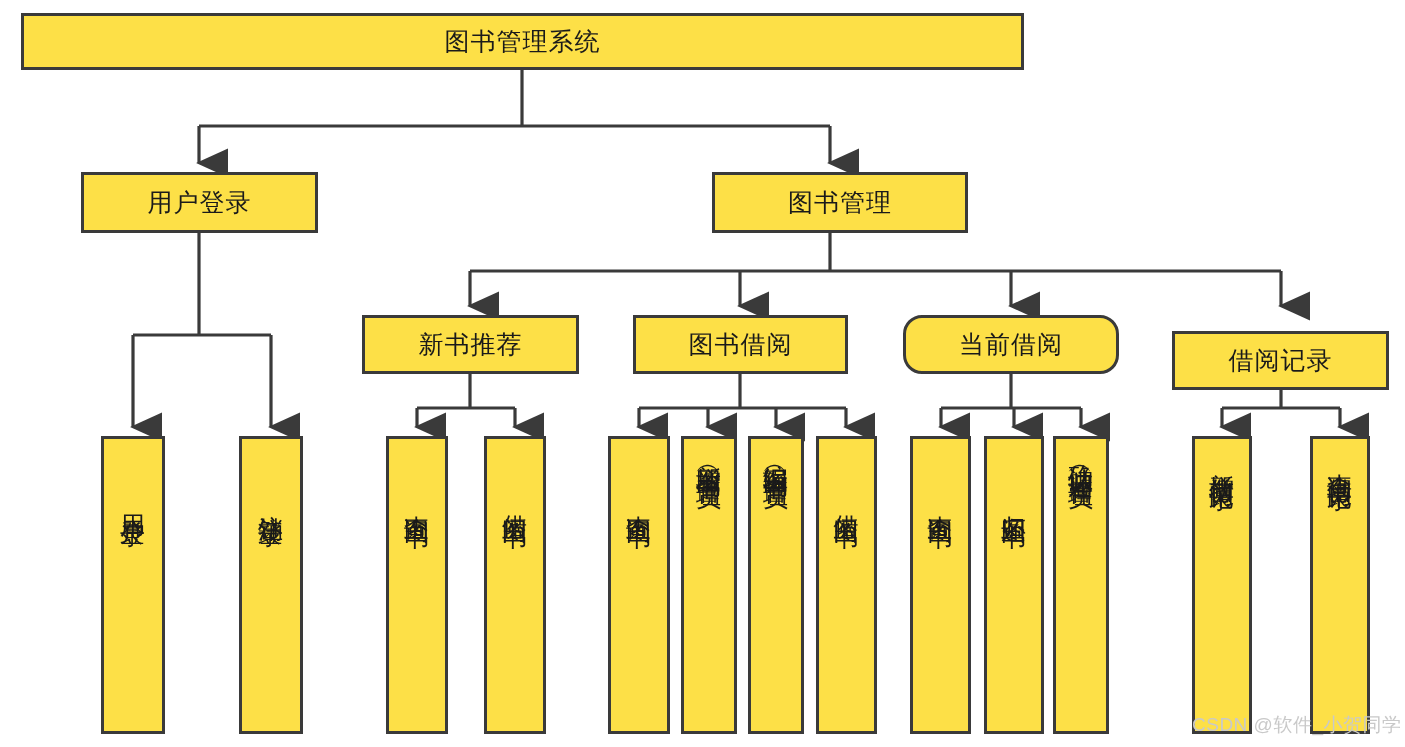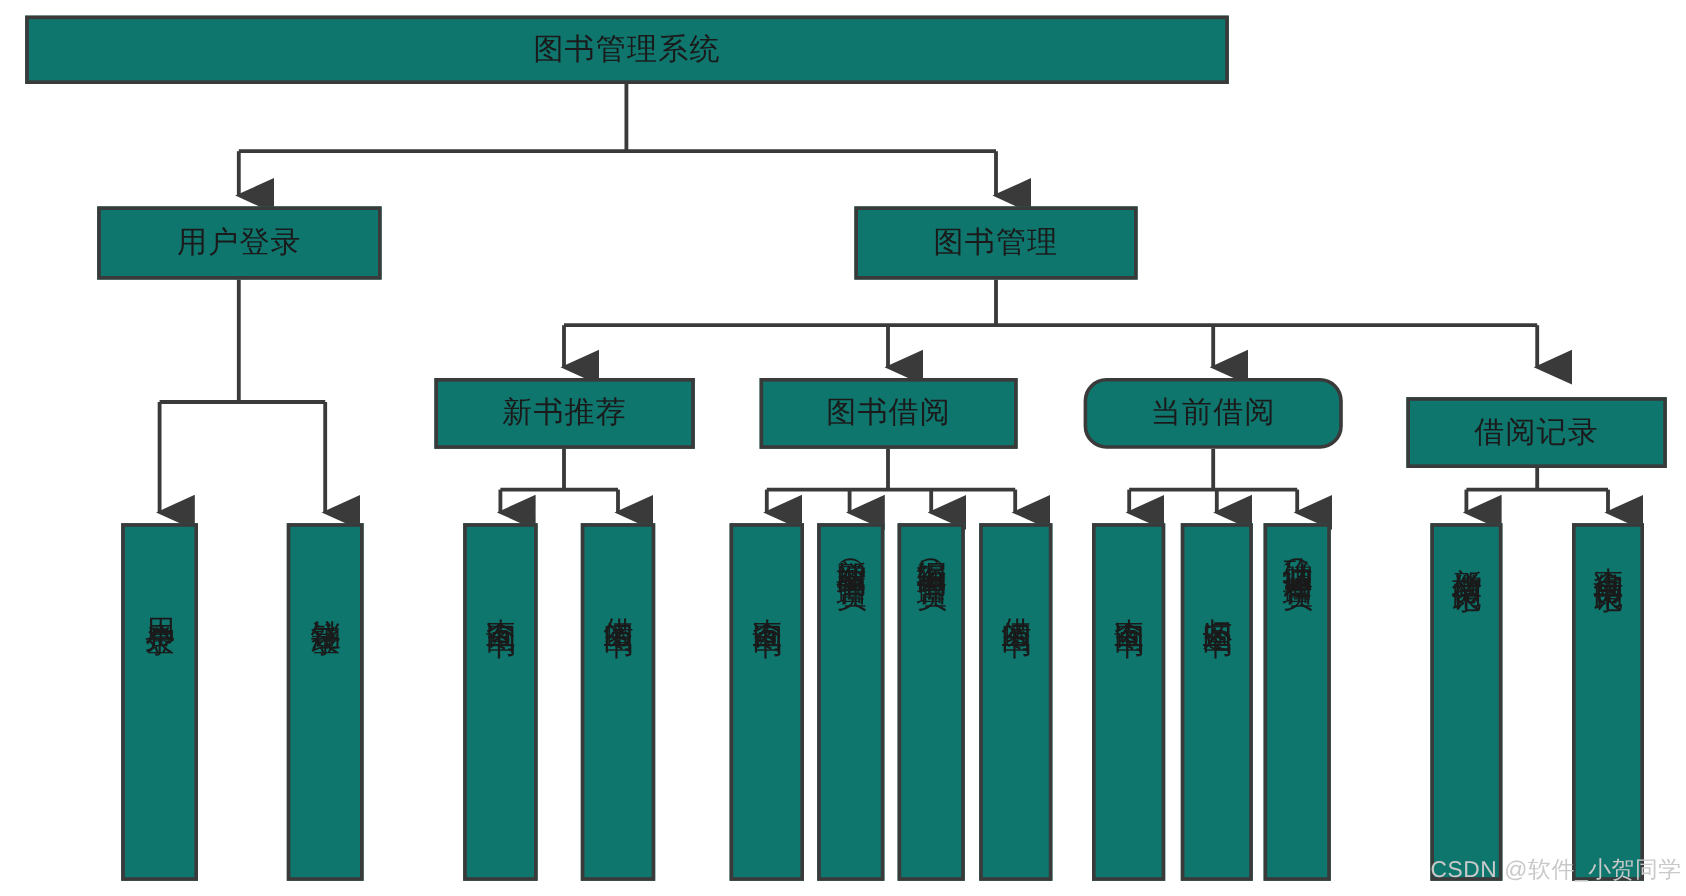--- a/index.html
+++ b/index.html
@@ -23,21 +23,21 @@
     left: 0;
     top: 0;
     width: 1405px;
     height: 747px;
     pointer-events: none;
   }
   .node {
     position: absolute;
     box-sizing: border-box;
     border: 3px solid #3a3a3a;
-    background: #0f766e;
+    background: #fde047;
     display: flex;
     align-items: center;
     justify-content: center;
     color: #1a1a1a;
   }
   .node.horiz {
     font-size: 25px;
     letter-spacing: 1px;
     line-height: 1.1;
   }
@@ -123,21 +123,21 @@
     </g>
   </svg>
 
   <div class="node horiz" style="left:21px; top:13px; width:1003px; height:57px;">
     <span>图书管理系统</span>
   </div>
 
   <div class="node horiz" style="left:81px; top:172px; width:237px; height:61px;">
     <span>用户登录</span>
   </div>
-  <div class="node horiz" style="left:712px; top:172px; width:236px; height:61px;">
+  <div class="node horiz" style="left:712px; top:172px; width:256px; height:61px;">
     <span>图书管理</span>
   </div>
 
   <div class="node horiz" style="left:362px; top:315px; width:217px; height:59px;">
     <span>新书推荐</span>
   </div>
   <div class="node horiz" style="left:633px; top:315px; width:215px; height:59px;">
     <span>图书借阅</span>
   </div>
   <div class="node horiz" style="left:903px; top:315px; width:216px; height:59px;border-radius:19px;">

